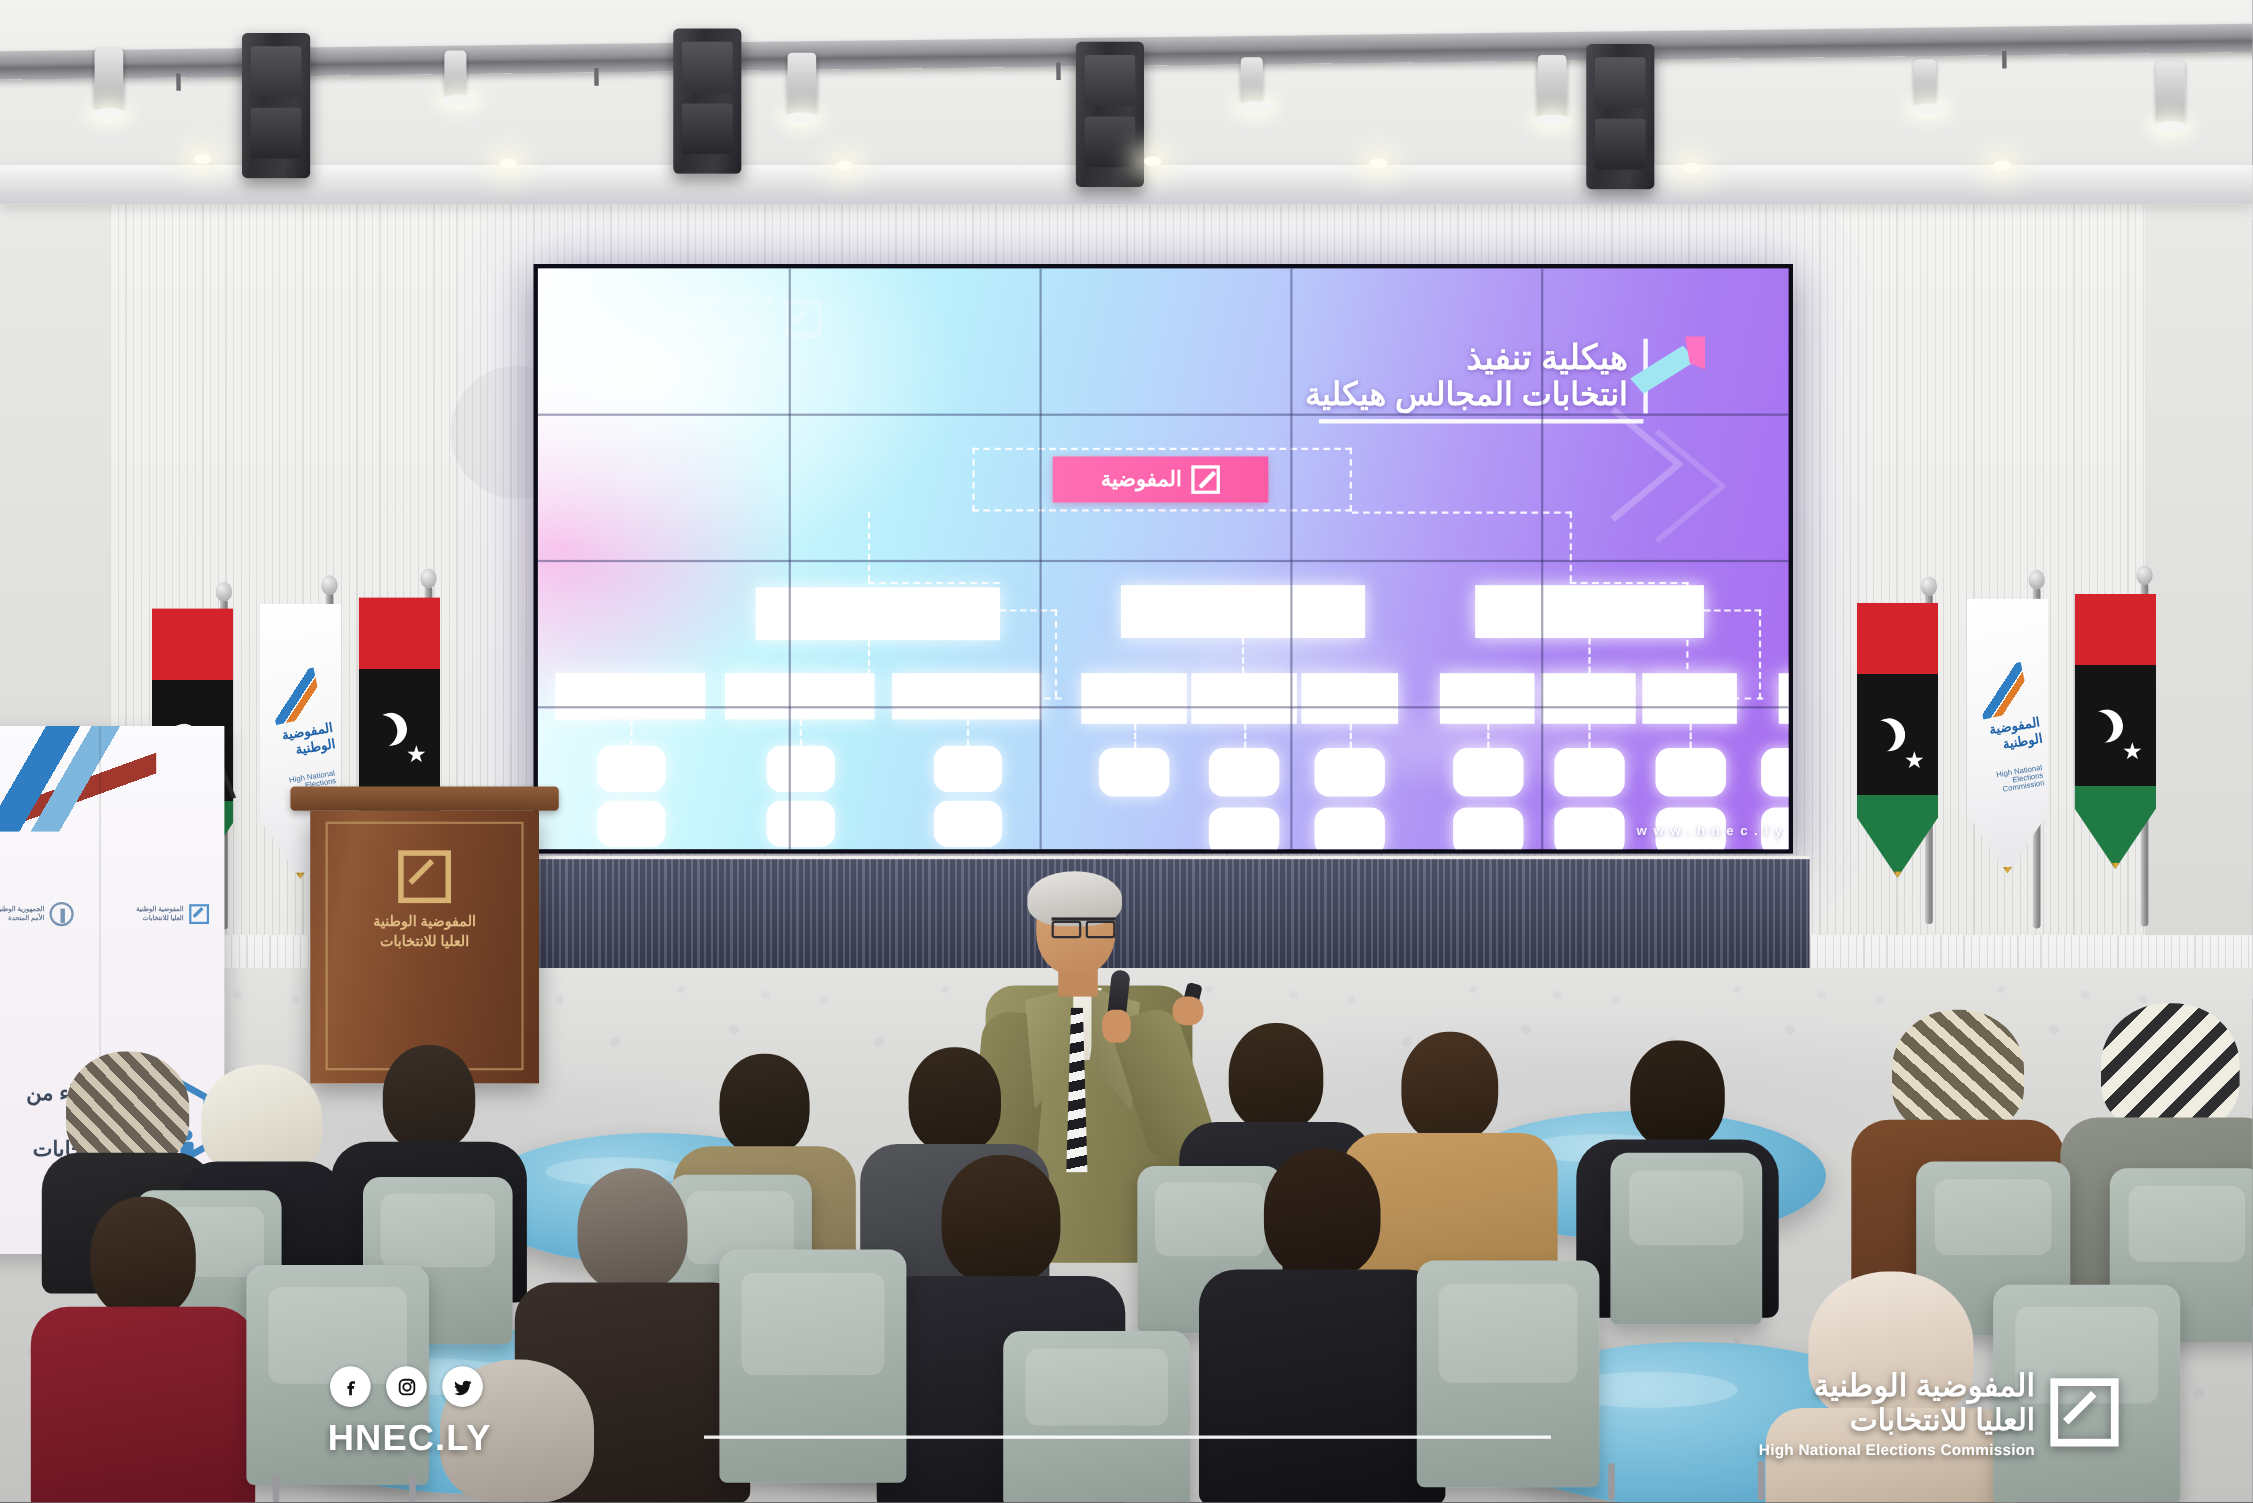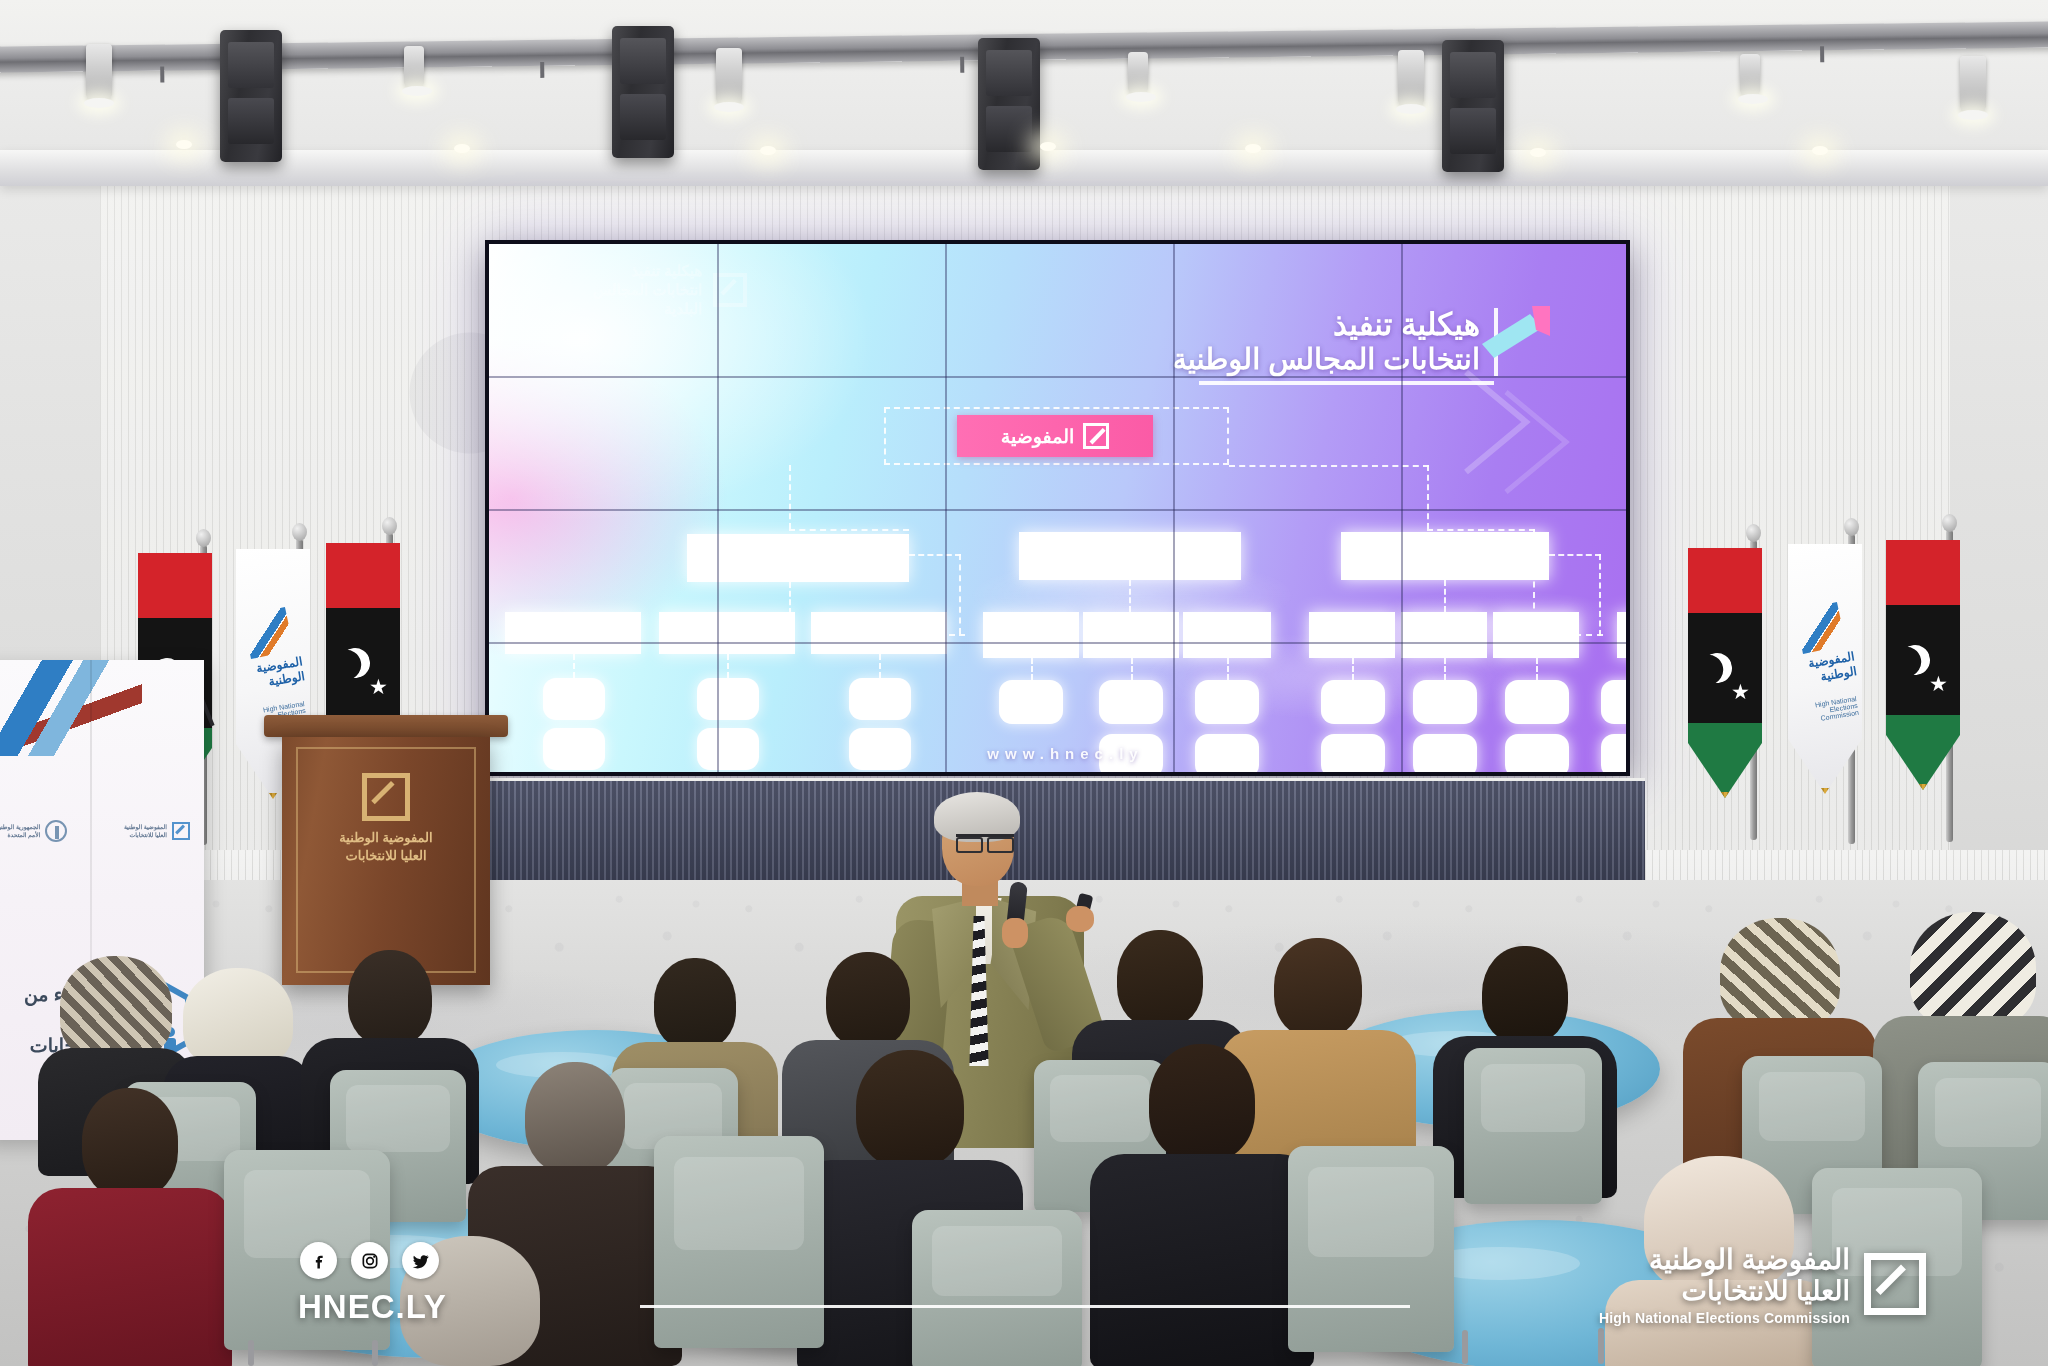--- a/index.html
+++ b/index.html
@@ -182,23 +182,23 @@
   }
   .wpill{
     position:absolute; background:#ffffff; border-radius:13px;
     box-shadow:0 0 14px rgba(255,255,255,.85);
   }
   .dline{ position:absolute; border-color:rgba(255,255,255,.9); }
   .dline.h{ border-top:2.5px dashed rgba(255,255,255,.9); }
   .dline.v{ border-left:2.5px dashed rgba(255,255,255,.9); }
 
   .screen-url{
-    position:absolute; left:16px; right:0; bottom:10px; text-align:center;
+    position:absolute; left:16px; right:0; bottom:10px; text-align:right;
     color:rgba(255,255,255,.92);
-    font-size:15px; letter-spacing:6px; font-weight:bold;
+    font-size:12px; letter-spacing:6px; font-weight:bold;
     text-shadow:0 1px 4px rgba(90,60,160,.5);
   }
   .ghost-logo{
     position:absolute; left:104px; top:18px;
     display:flex; align-items:center; gap:10px; direction:rtl;
     opacity:.30; filter:blur(.6px);
   }
   .ghost-logo .gtext{ color:#fff; font-size:15px; font-weight:bold; line-height:1.25; text-align:right;}
   .ghost-check{
     width:34px;height:34px;border:4px solid #fff;position:relative;
@@ -615,21 +615,21 @@
           <div>البلدية</div>
         </div>
       </div>
 
       <div class="slide-title">
         <svg class="title-flag" viewBox="0 0 86 70">
           <polygon points="6,42 54,12 66,26 18,56" fill="#9fe6f2"></polygon>
           <polygon points="56,4 74,4 74,34 60,28" fill="#ff74c0"></polygon>
         </svg>
         <div class="line1">هيكلية تنفيذ</div>
-        <div class="line2">انتخابات المجالس الوطنية</div>
+        <div class="line2">انتخابات المجالس هيكلية</div>
       </div>
 
       <div class="dashed-wrap"></div>
       <div class="node-commission">
         <div class="ghost-check" style="width:26px;height:26px;border-width:3px;"></div>
         <span class="lbl">المفوضية</span>
       </div>
 
       <div class="dline v" style="left:300px; top:221px; height:64px;"></div>
       <div class="dline h" style="left:300px; top:285px; width:120px;"></div>

